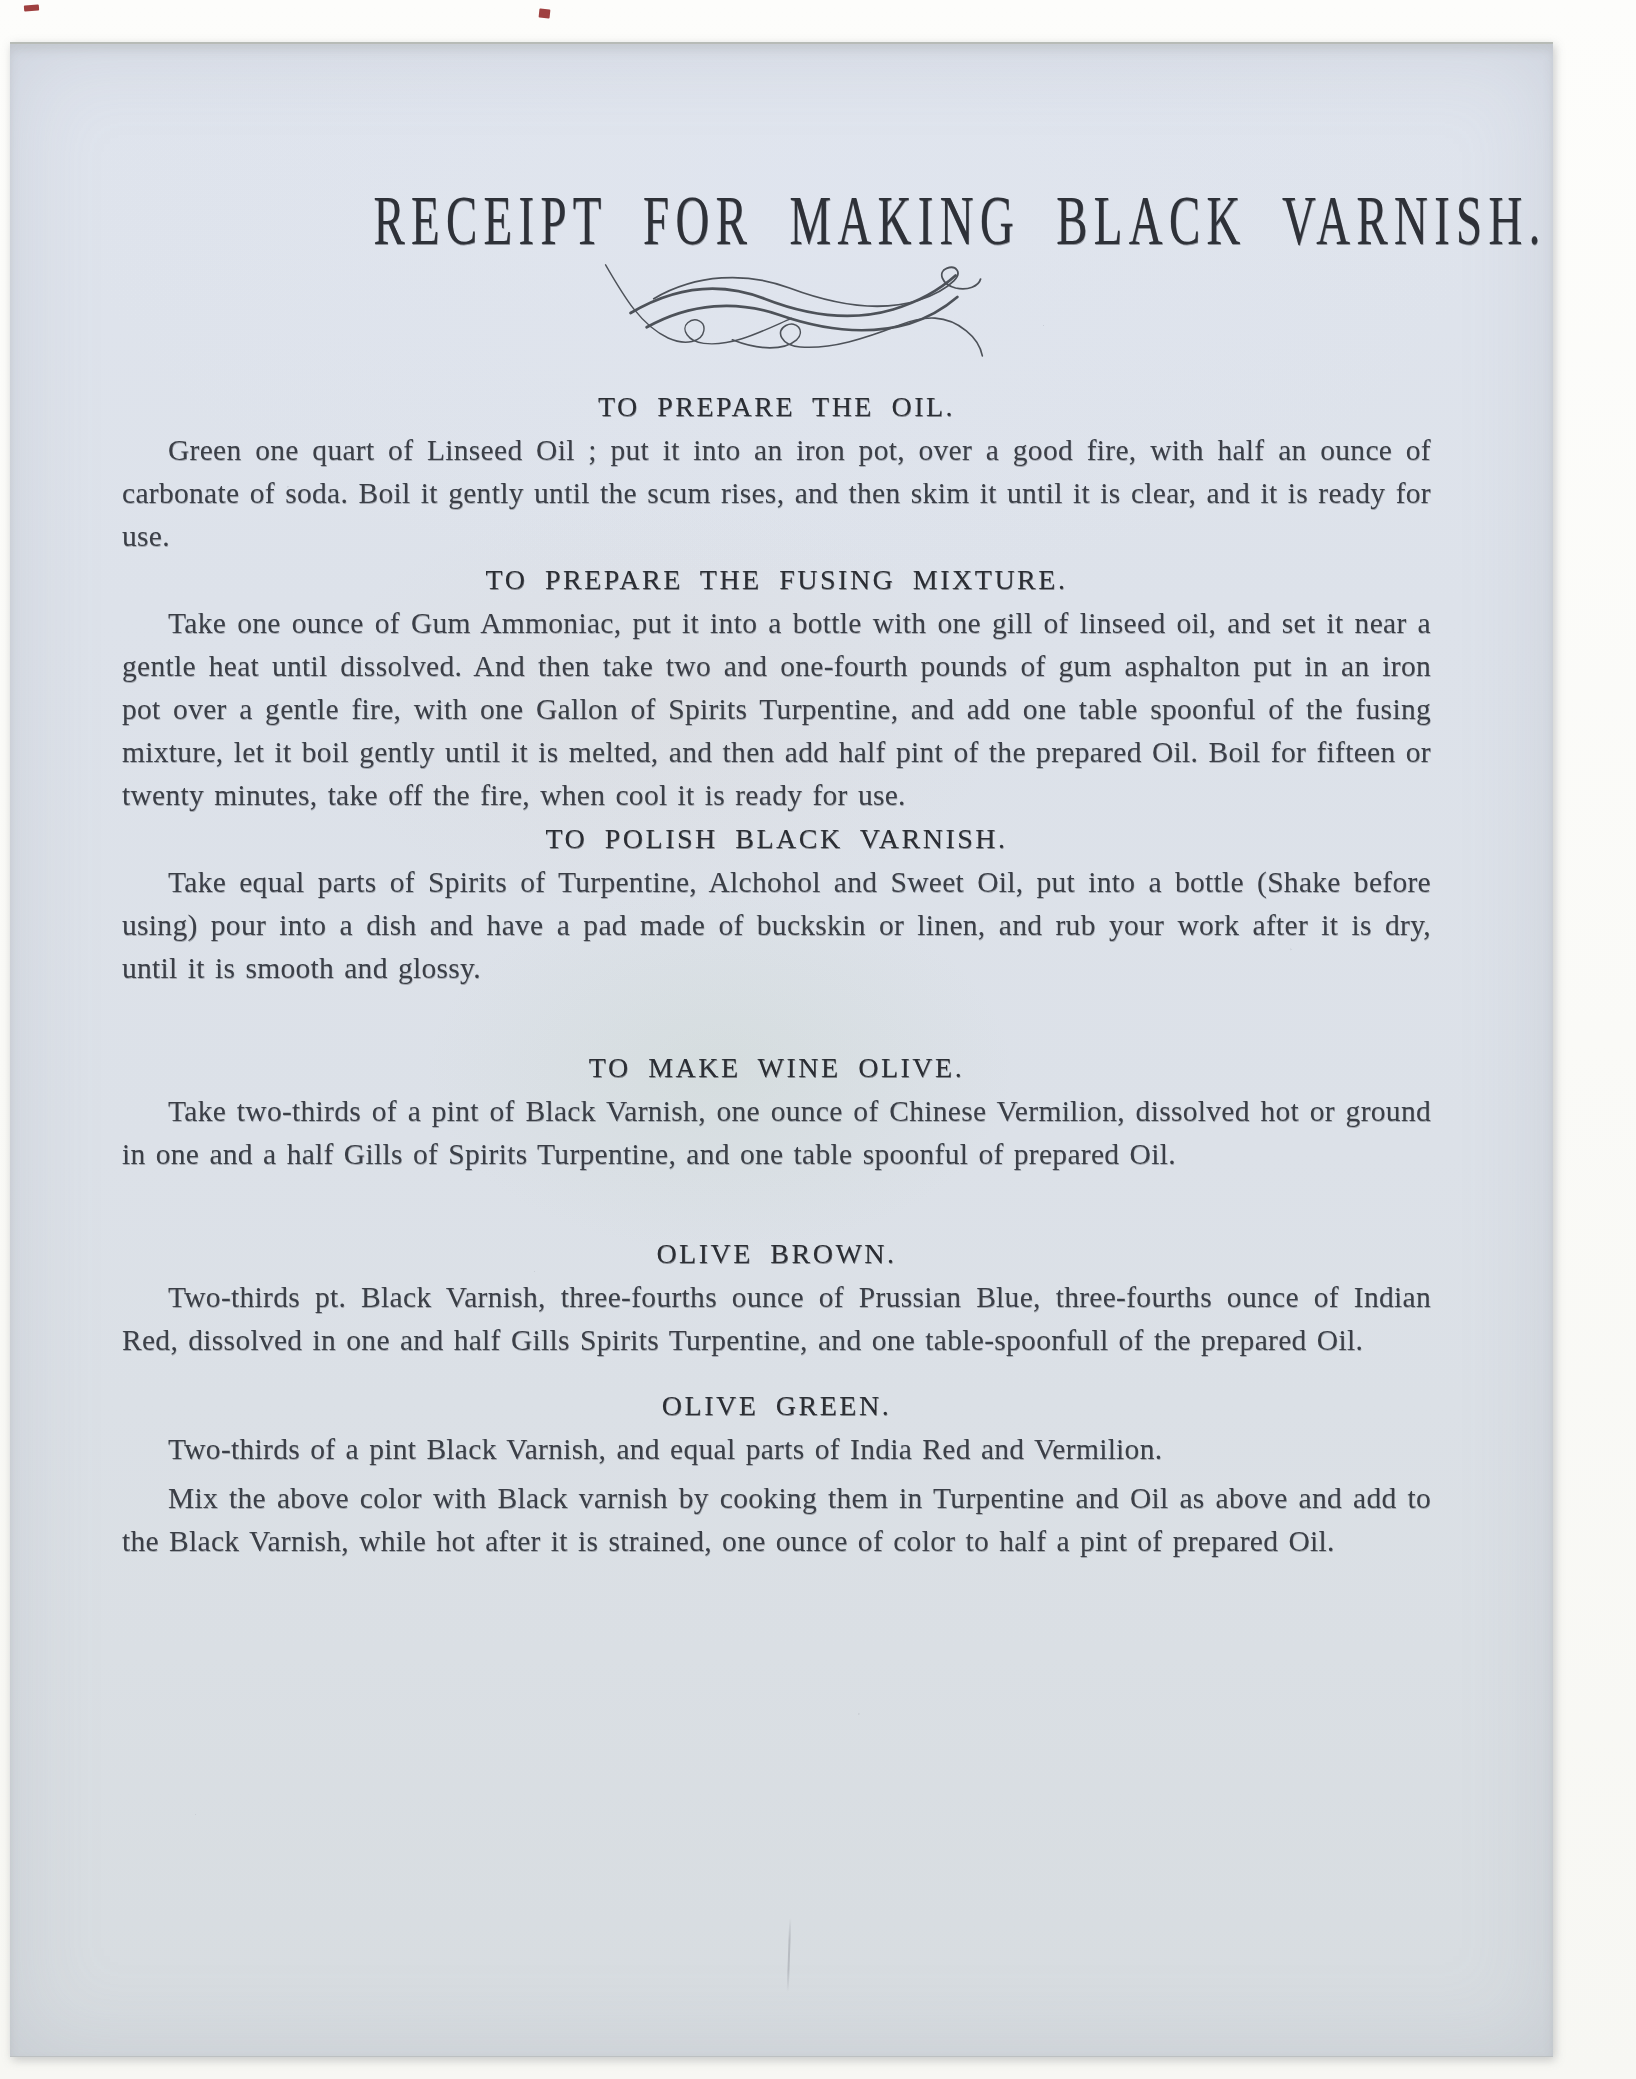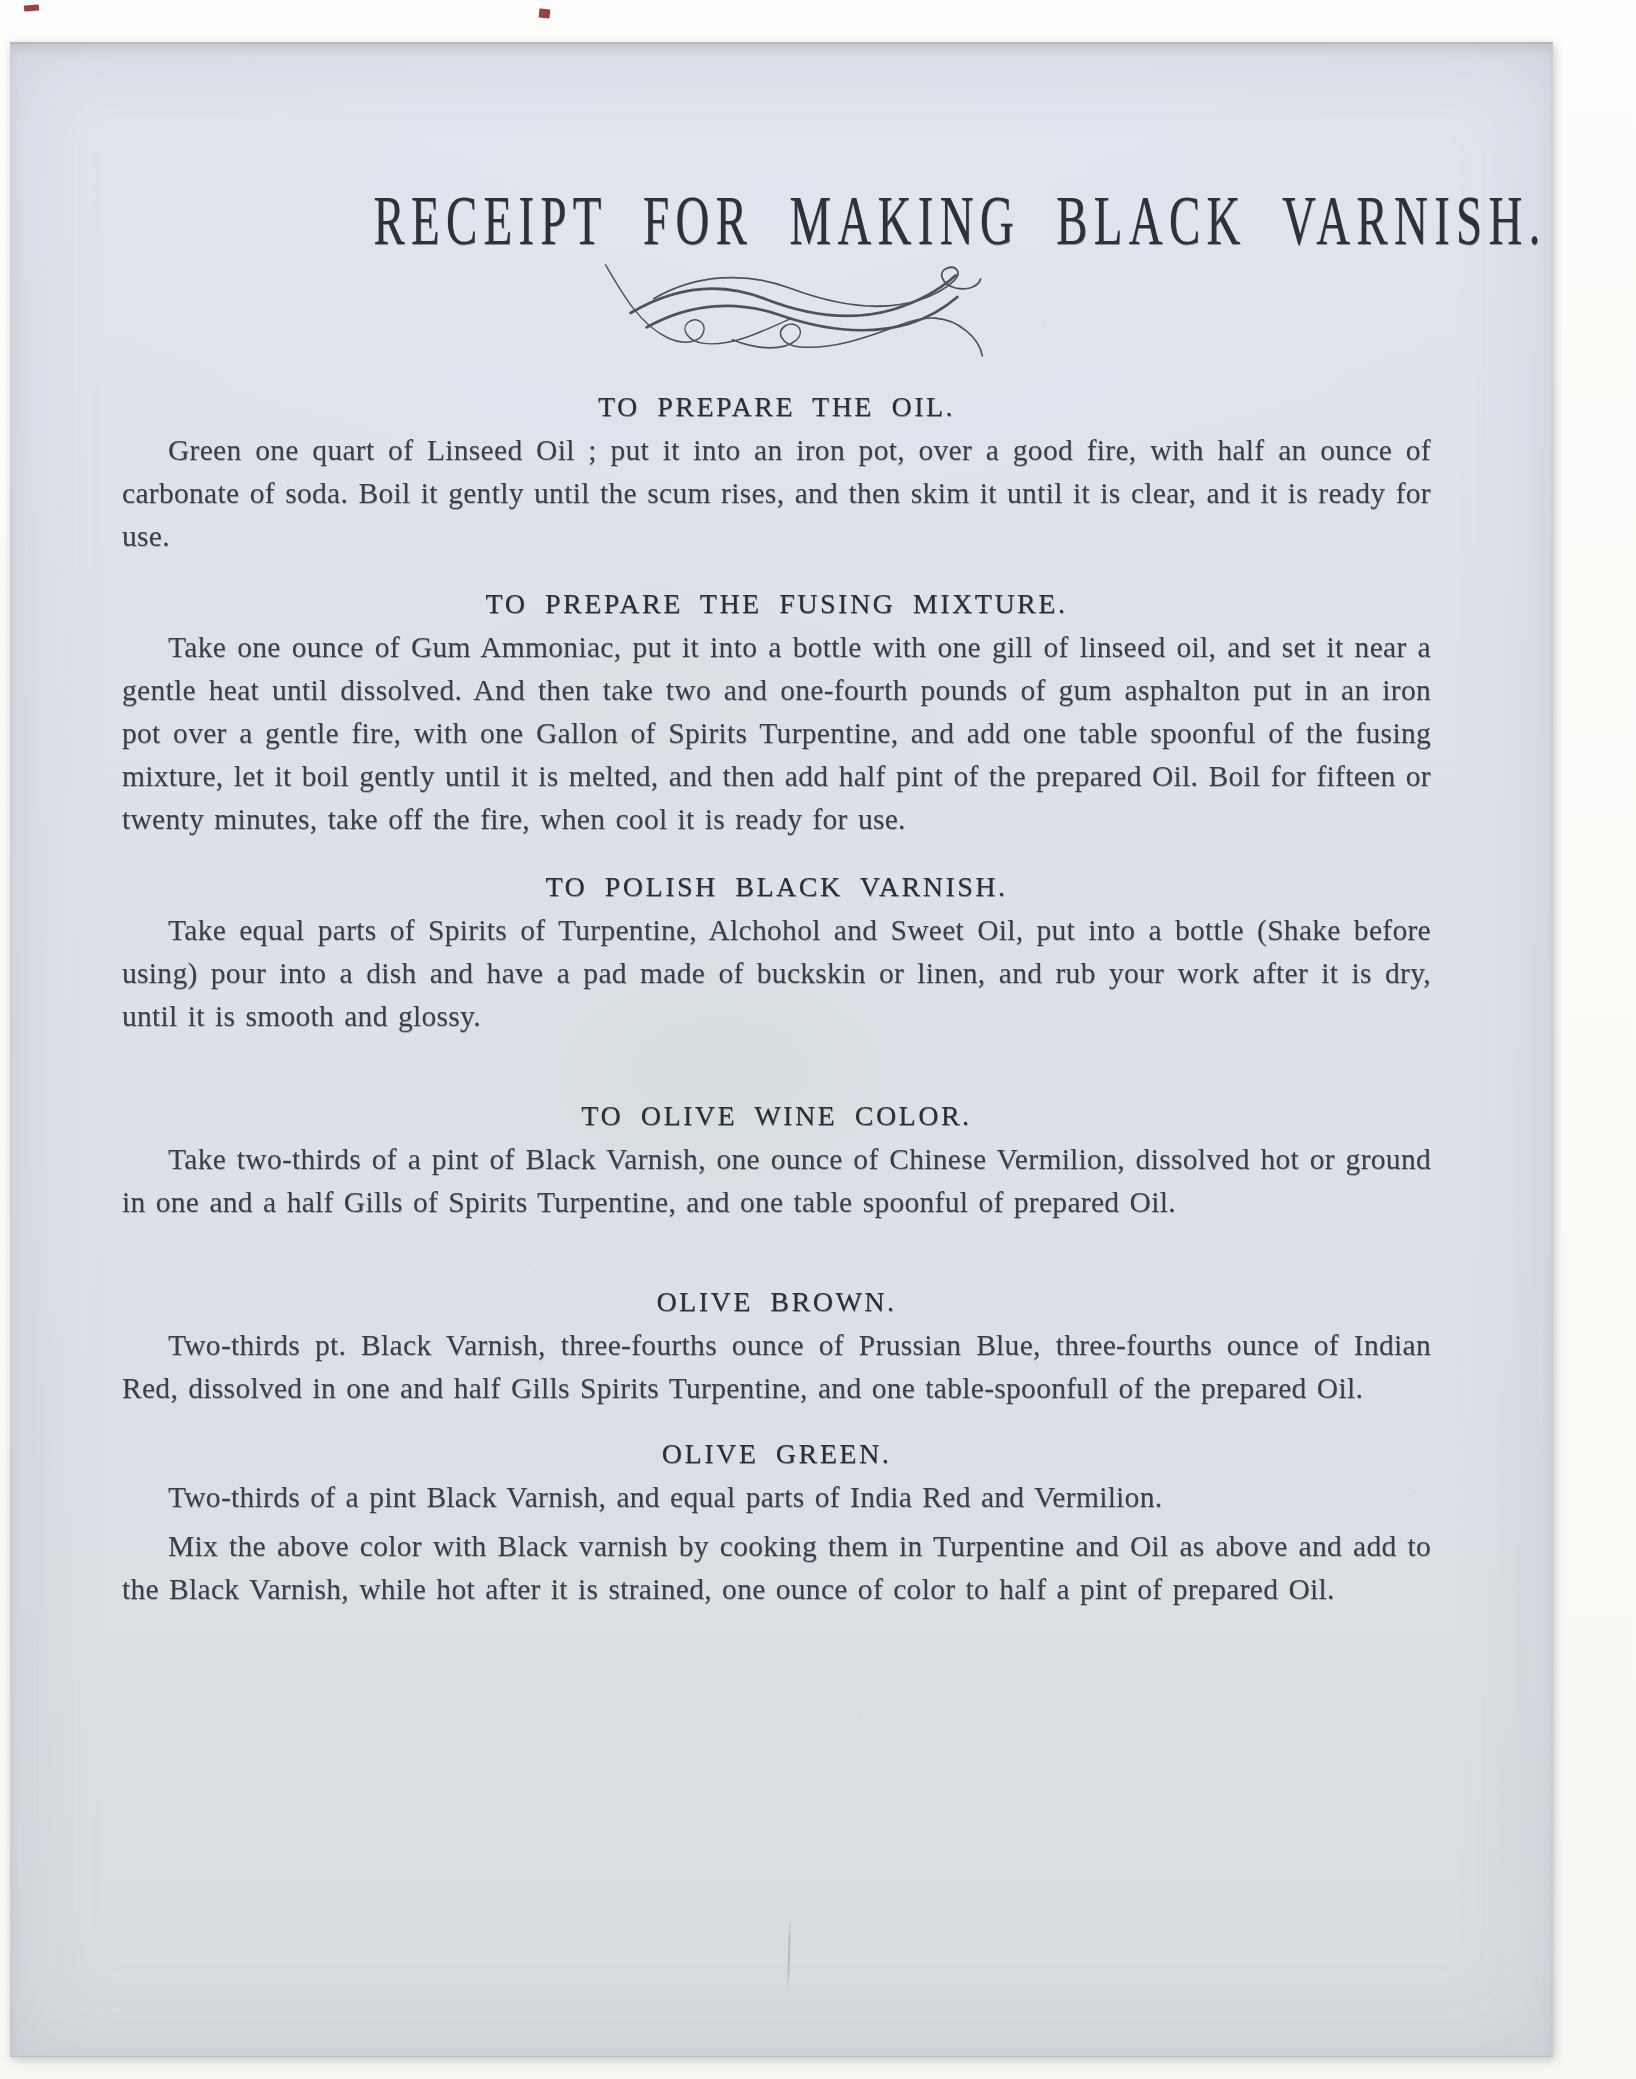--- a/index.html
+++ b/index.html
@@ -90,21 +90,21 @@
     margin: 6px 0 0 0;
     font-size: 29.5px;
     line-height: 43px;
     text-align: justify;
     text-indent: 46px;
     color: #3b3f47;
     word-spacing: 2.5px;
     letter-spacing: 0.3px;
     text-shadow: 0.5px 0.6px 0 rgba(59,63,71,0.35);
   }
-  .mt-tight  { margin-top: 30px; }
+  .mt-tight  { margin-top: 6px; }
   .mt-wide   { margin-top: 62px; }
   .mt-medium { margin-top: 28px; }
   .red-mark {
     position: absolute;
     background: #8e1f1f;
     opacity: 0.85;
     border-radius: 1px;
   }
   .red-mark.m1 { left: 24px; top: 5px; width: 15px; height: 6px; transform: rotate(-4deg); }
   .red-mark.m2 { left: 539px; top: 9px; width: 11px; height: 9px; transform: rotate(6deg); }
@@ -152,21 +152,21 @@
         <div class="section-heading mt-tight">TO PREPARE THE FUSING MIXTURE.</div>
         <p class="para">Take one ounce of Gum Ammoniac, put it into a bottle with one gill of linseed oil, and set it near a gentle heat until dissolved.   And then take two and one-fourth pounds of gum asphalton put in an iron pot over a gentle fire, with one Gallon of Spirits Turpentine, and add one table spoonful of the fusing mixture, let it boil gently until it is melted, and then add half pint of the prepared Oil.   Boil for fifteen or twenty minutes, take off the fire, when cool it is ready for use.</p>
       </div>
 
       <div class="section">
         <div class="section-heading mt-tight">TO POLISH BLACK VARNISH.</div>
         <p class="para">Take equal parts of Spirits of Turpentine, Alchohol and Sweet Oil, put into a bottle (Shake before using) pour into a dish and have a pad made of buckskin or linen, and rub your work after it is dry, until it is smooth and glossy.</p>
       </div>
 
       <div class="section">
-        <div class="section-heading mt-wide">TO OLIVE WINE COLOR.</div>
+        <div class="section-heading mt-wide">TO MAKE WINE OLIVE.</div>
         <p class="para">Take two-thirds of a pint of Black Varnish, one ounce of Chinese Vermilion, dissolved hot or ground in one and a half Gills of Spirits Turpentine, and one table spoonful of prepared Oil.</p>
       </div>
 
       <div class="section">
         <div class="section-heading mt-wide">OLIVE BROWN.</div>
         <p class="para">Two-thirds pt. Black Varnish, three-fourths ounce of Prussian Blue, three-fourths ounce of Indian Red, dissolved in one and half Gills Spirits Turpentine, and one table-spoonfull of the prepared Oil.</p>
       </div>
 
       <div class="section">
         <div class="section-heading mt-medium">OLIVE GREEN.</div>

